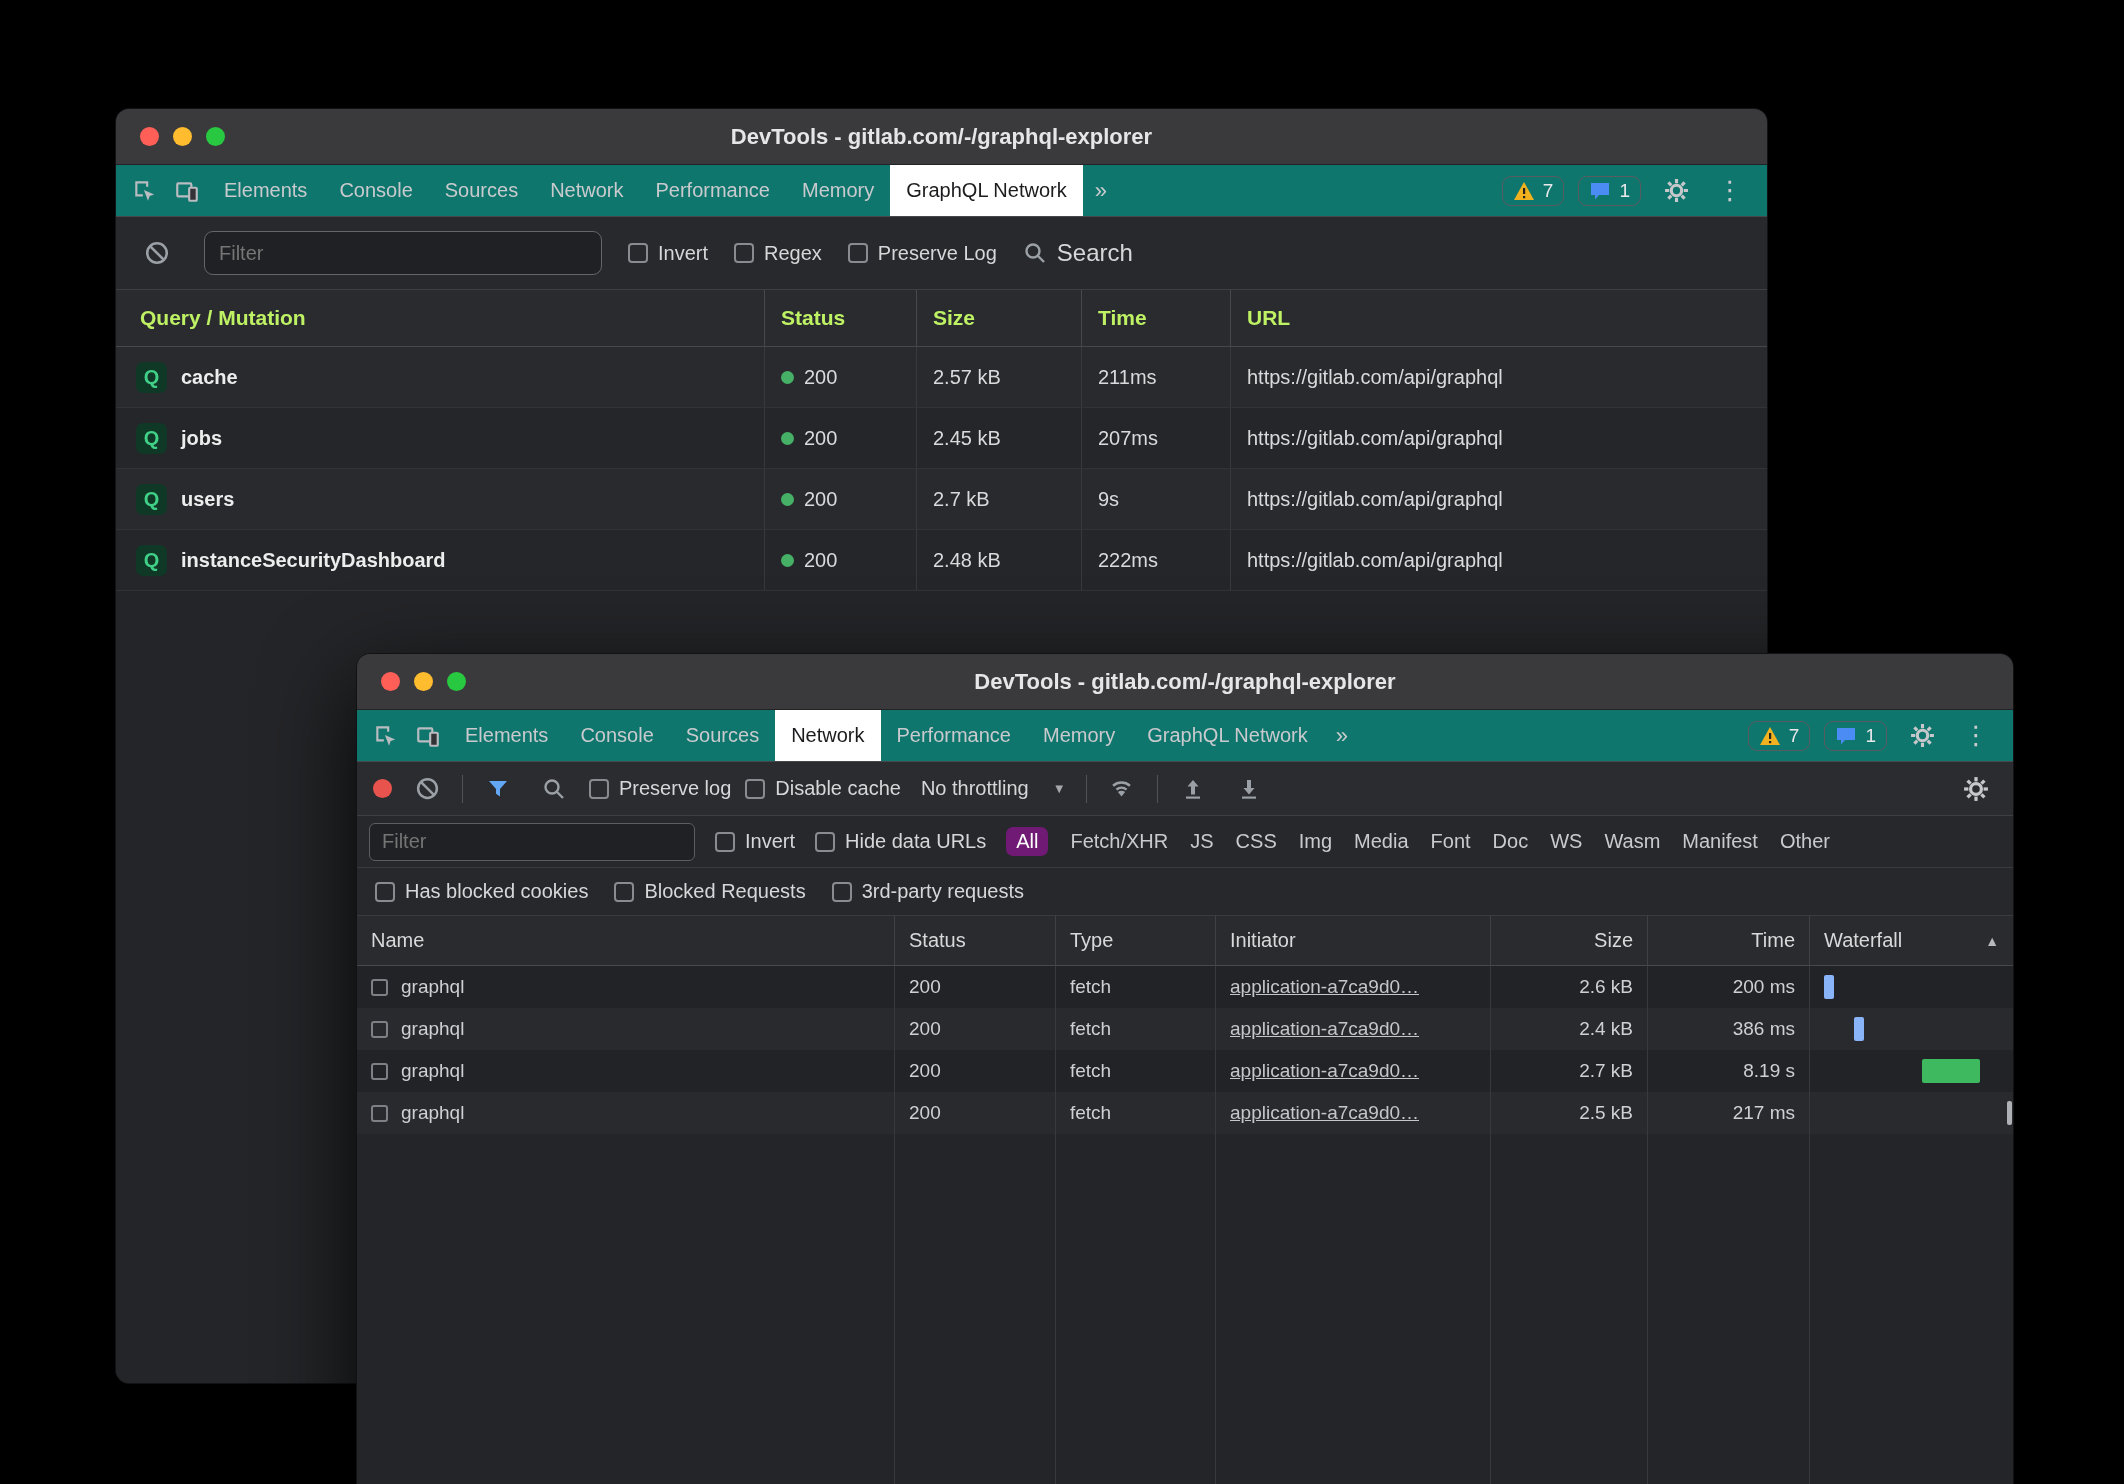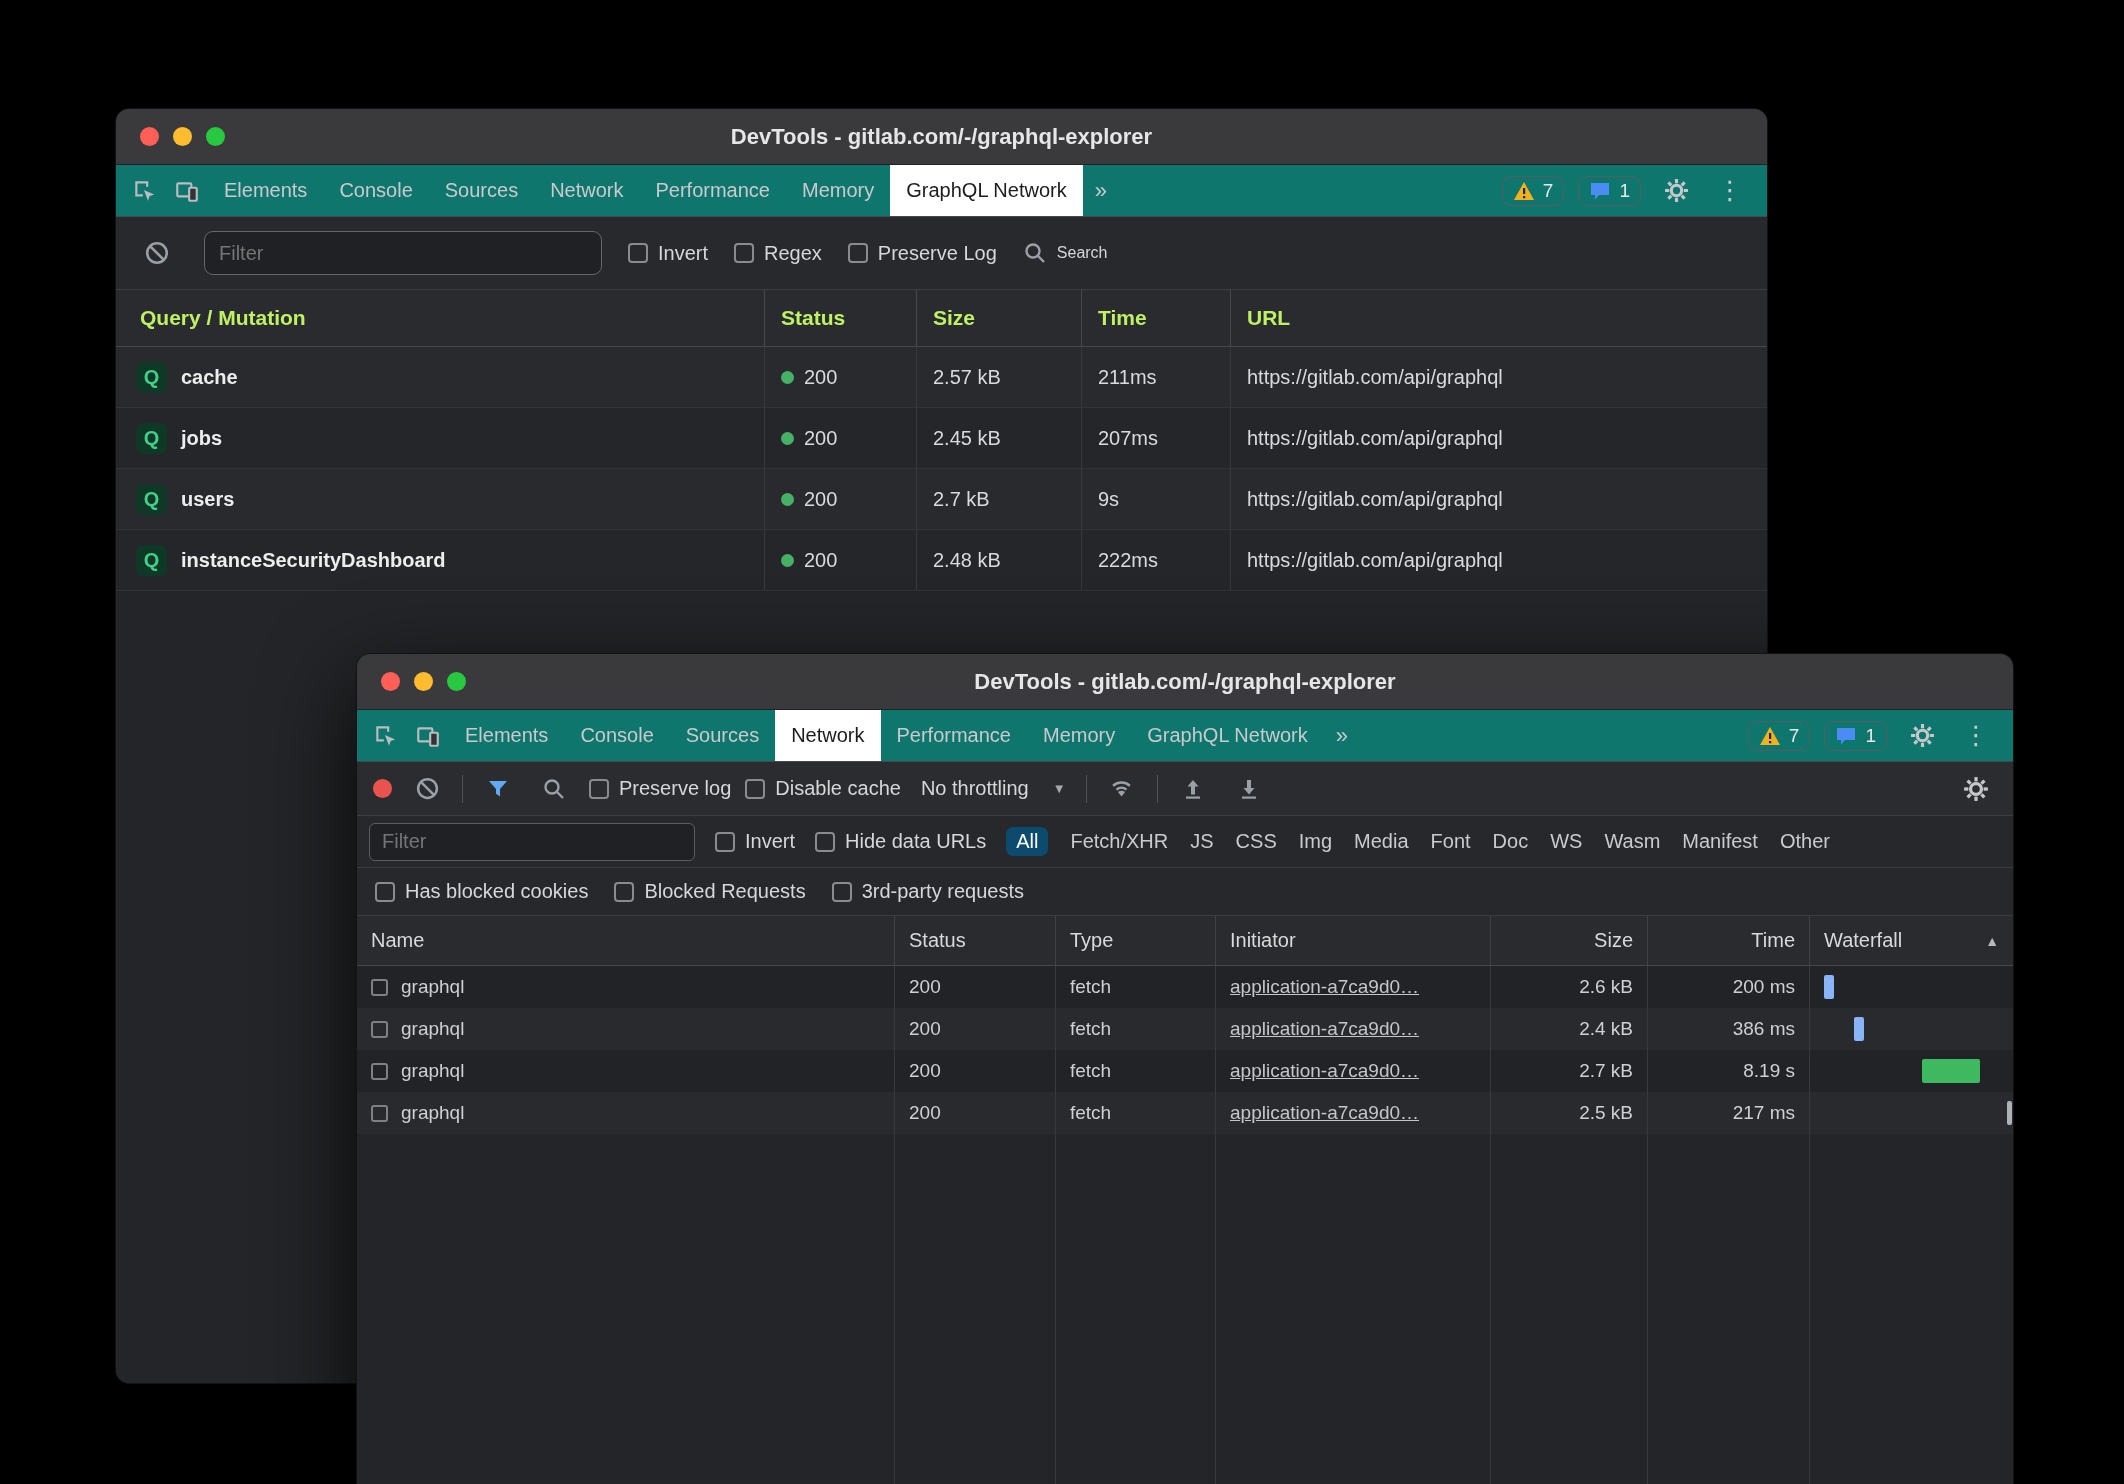--- a/index.html
+++ b/index.html
@@ -29,21 +29,21 @@
   .kebab { color:#c9cacd; font-size:26px; padding:0 6px; }
 
   .checkbox { width:20px; height:20px; border:2px solid #8a8b90; border-radius:4px; background:transparent; flex:0 0 auto; }
   .cb-group { display:flex; align-items:center; gap:10px; font-size:20px; color:#d6d7d9; white-space:nowrap; }
 
   
   .w1-filterbar { height:73px; background:#28292c; border-bottom:1px solid #3e3f43; display:flex; align-items:center;
                   padding:0 20px; gap:26px; flex:0 0 auto; }
   .filter-input { width:398px; height:44px; background:#202124; border:1px solid #65666b; border-radius:9px;
                   color:#e0e0e2; font-size:20px; padding:0 14px; outline:none; }
-  .search-group { display:flex; align-items:center; gap:10px; font-size:16px; color:#d6d7d9; }
+  .search-group { display:flex; align-items:center; gap:10px; font-size:24px; color:#d6d7d9; }
 
   .w1-cols { display:grid; grid-template-columns:649px 152px 165px 149px 1fr; }
   .w1-header { height:57px; background:#2a2b2e; border-bottom:1px solid #47484c; flex:0 0 auto; }
   .w1-header .cell { display:flex; align-items:center; font-size:21px; font-weight:bold; color:#bef264;
                      padding:0 16px; border-right:1px solid #47484c; }
   .w1-header .cell:first-child { padding-left:24px; }
   .w1-header .cell:last-child { border-right:none; }
   .w1-row { height:61px; border-bottom:1px solid #323337; flex:0 0 auto; }
   .w1-row:nth-child(odd){ background:#292a2d; }
   .w1-row:nth-child(even){ background:#252629; }
@@ -64,21 +64,21 @@
   .dropdown { display:flex; align-items:center; gap:24px; font-size:20px; color:#d6d7d9; padding:0 6px; }
   .caret { font-size:13px; color:#a7a8ac; }
   .right-gear { margin-left:auto; }
 
   .w2-filterrow { height:52px; background:#27282b; border-bottom:1px solid #3a3b3f; display:flex; align-items:center;
                   padding:0 12px; gap:20px; flex:0 0 auto; }
   .w2-filter-input { width:326px; height:38px; background:#202124; border:1px solid #5c5d62; border-radius:6px;
                      color:#e0e0e2; font-size:20px; padding:0 12px; outline:none; }
   .chips { display:flex; align-items:center; gap:22px; }
   .chip { font-size:20px; color:#c9cacd; white-space:nowrap; }
-  .chip.active { background:#0c4a6e; color:#ffffff; border-radius:7px; padding:3px 10px; }
+  .chip.active { background:#701a75; color:#ffffff; border-radius:7px; padding:3px 10px; }
 
   .w2-filterrow2 { height:48px; background:#27282b; border-bottom:1px solid #3a3b3f; display:flex; align-items:center;
                    padding:0 18px; gap:26px; flex:0 0 auto; }
 
   .w2-cols { display:grid; grid-template-columns:538px 161px 160px 275px 157px 162px 1fr; }
   .w2-header { height:50px; background:#2a2b2e; border-bottom:1px solid #47484c; flex:0 0 auto; }
   .w2-header .cell { display:flex; align-items:center; font-size:20px; color:#d8d9db; padding:0 14px;
                      border-right:1px solid #404145; }
   .w2-header .cell:last-child { border-right:none; }
   .w2-header .cell.num { justify-content:flex-end; }

